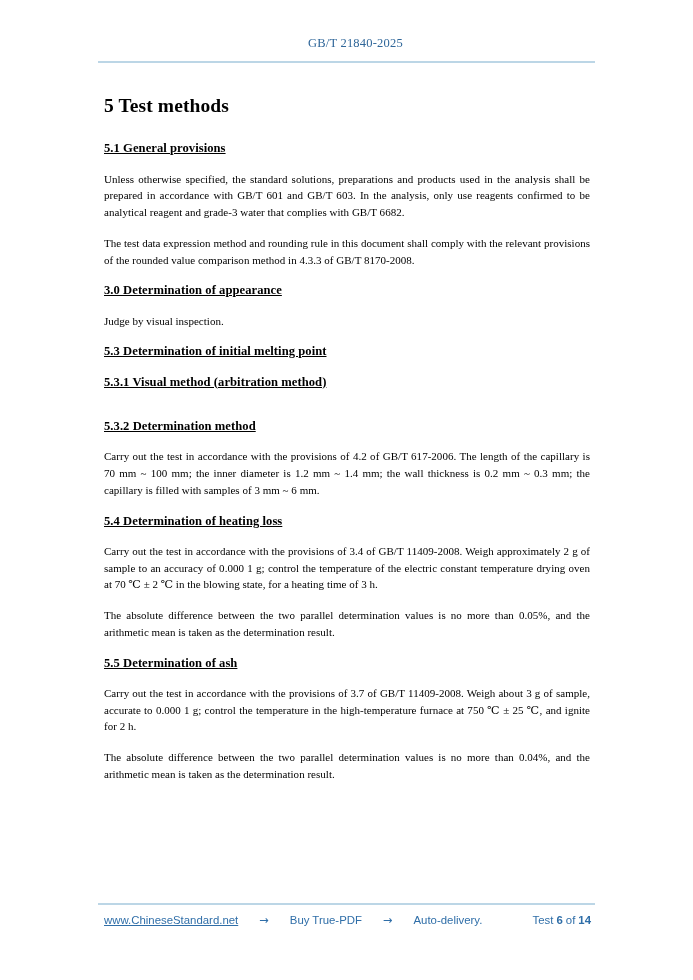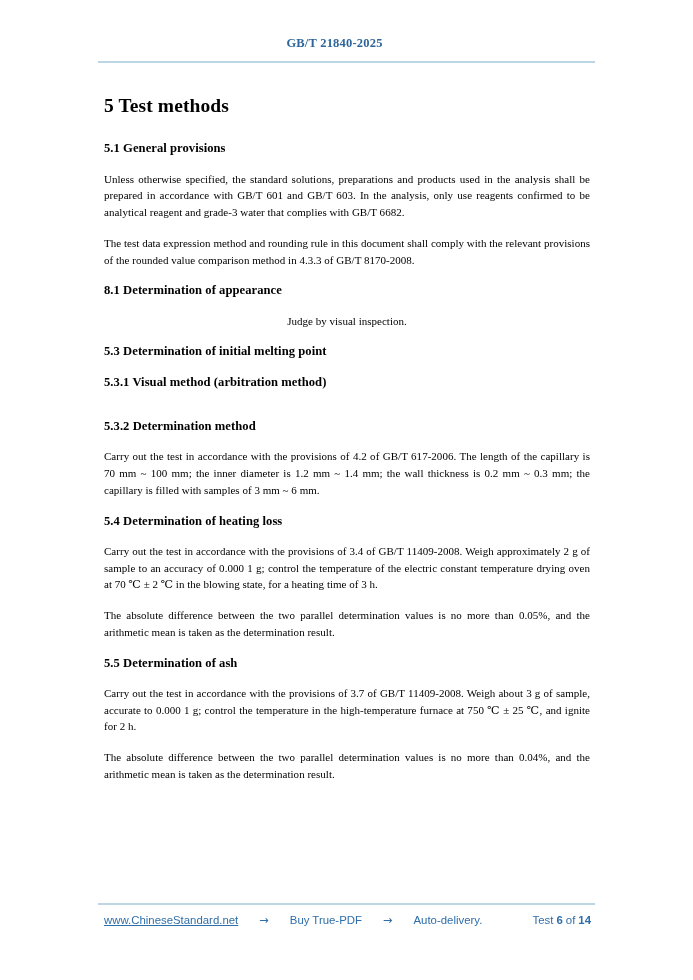--- a/index.html
+++ b/index.html
@@ -19,25 +19,24 @@
   .page {
     position: relative;
     width: 693px;
     height: 980px;
     box-sizing: border-box;
   }
 
   
   .header {
     position: absolute;
-    left: 86px;
+    left: 107px;
     top: 33px;
     width: 497px;
     text-align: center;
-    font-weight: bold;
   }
   .header-title {
     font-family: "Liberation Serif", "DejaVu Serif", serif;
     font-size: 12.5px;
     color: #2f6699;
     letter-spacing: 0.2px;
   }
   .header-rule {
     position: absolute;
     left: 98px;
@@ -64,33 +63,34 @@
     letter-spacing: 0.1px;
   }
 
   h2.subsection-title {
     font-size: 12.6px;
     font-weight: bold;
     margin: 0;
     padding: 0;
     line-height: 1.3;
     letter-spacing: 0.05px;
+    text-decoration: underline;
   }
 
   p.para {
     font-size: 11px;
     line-height: 1.52;
     margin: 0;
     padding: 0;
     text-align: justify;
     text-justify: inter-word;
     letter-spacing: 0.02px;
   }
   p.para.noj {
-    text-align: center;
+    text-align: left;
   }
 
   
   .sp-after-h1 { height: 22px; }
   .sp-after-h2 { height: 14px; }
   .sp-after-p  { height: 14px; }
   .sp-before-h2 { height: 14px; }
 
   
   .footer-rule {
@@ -155,21 +155,21 @@
 
     <h2 class="subsection-title">5.1 General provisions</h2>
     <div class="sp-after-h2"></div>
 
     <p class="para">Unless otherwise specified, the standard solutions, preparations and products used in the analysis shall be prepared in accordance with GB/T 601 and GB/T 603. In the analysis, only use reagents confirmed to be analytical reagent and grade-3 water that complies with GB/T 6682.</p>
     <div class="sp-after-p"></div>
 
     <p class="para">The test data expression method and rounding rule in this document shall comply with the relevant provisions of the rounded value comparison method in 4.3.3 of GB/T 8170-2008.</p>
     <div class="sp-before-h2"></div>
 
-    <h2 class="subsection-title">8.1 Determination of appearance</h2>
+    <h2 class="subsection-title">3.0 Determination of appearance</h2>
     <div class="sp-after-h2"></div>
 
     <p class="para noj">Judge by visual inspection.</p>
     <div class="sp-before-h2"></div>
 
     <h2 class="subsection-title">5.3 Determination of initial melting point</h2>
     <div class="sp-before-h2"></div>
 
     <h2 class="subsection-title">5.3.1 Visual method (arbitration method)</h2>
     <div class="sp-after-h2"></div>

